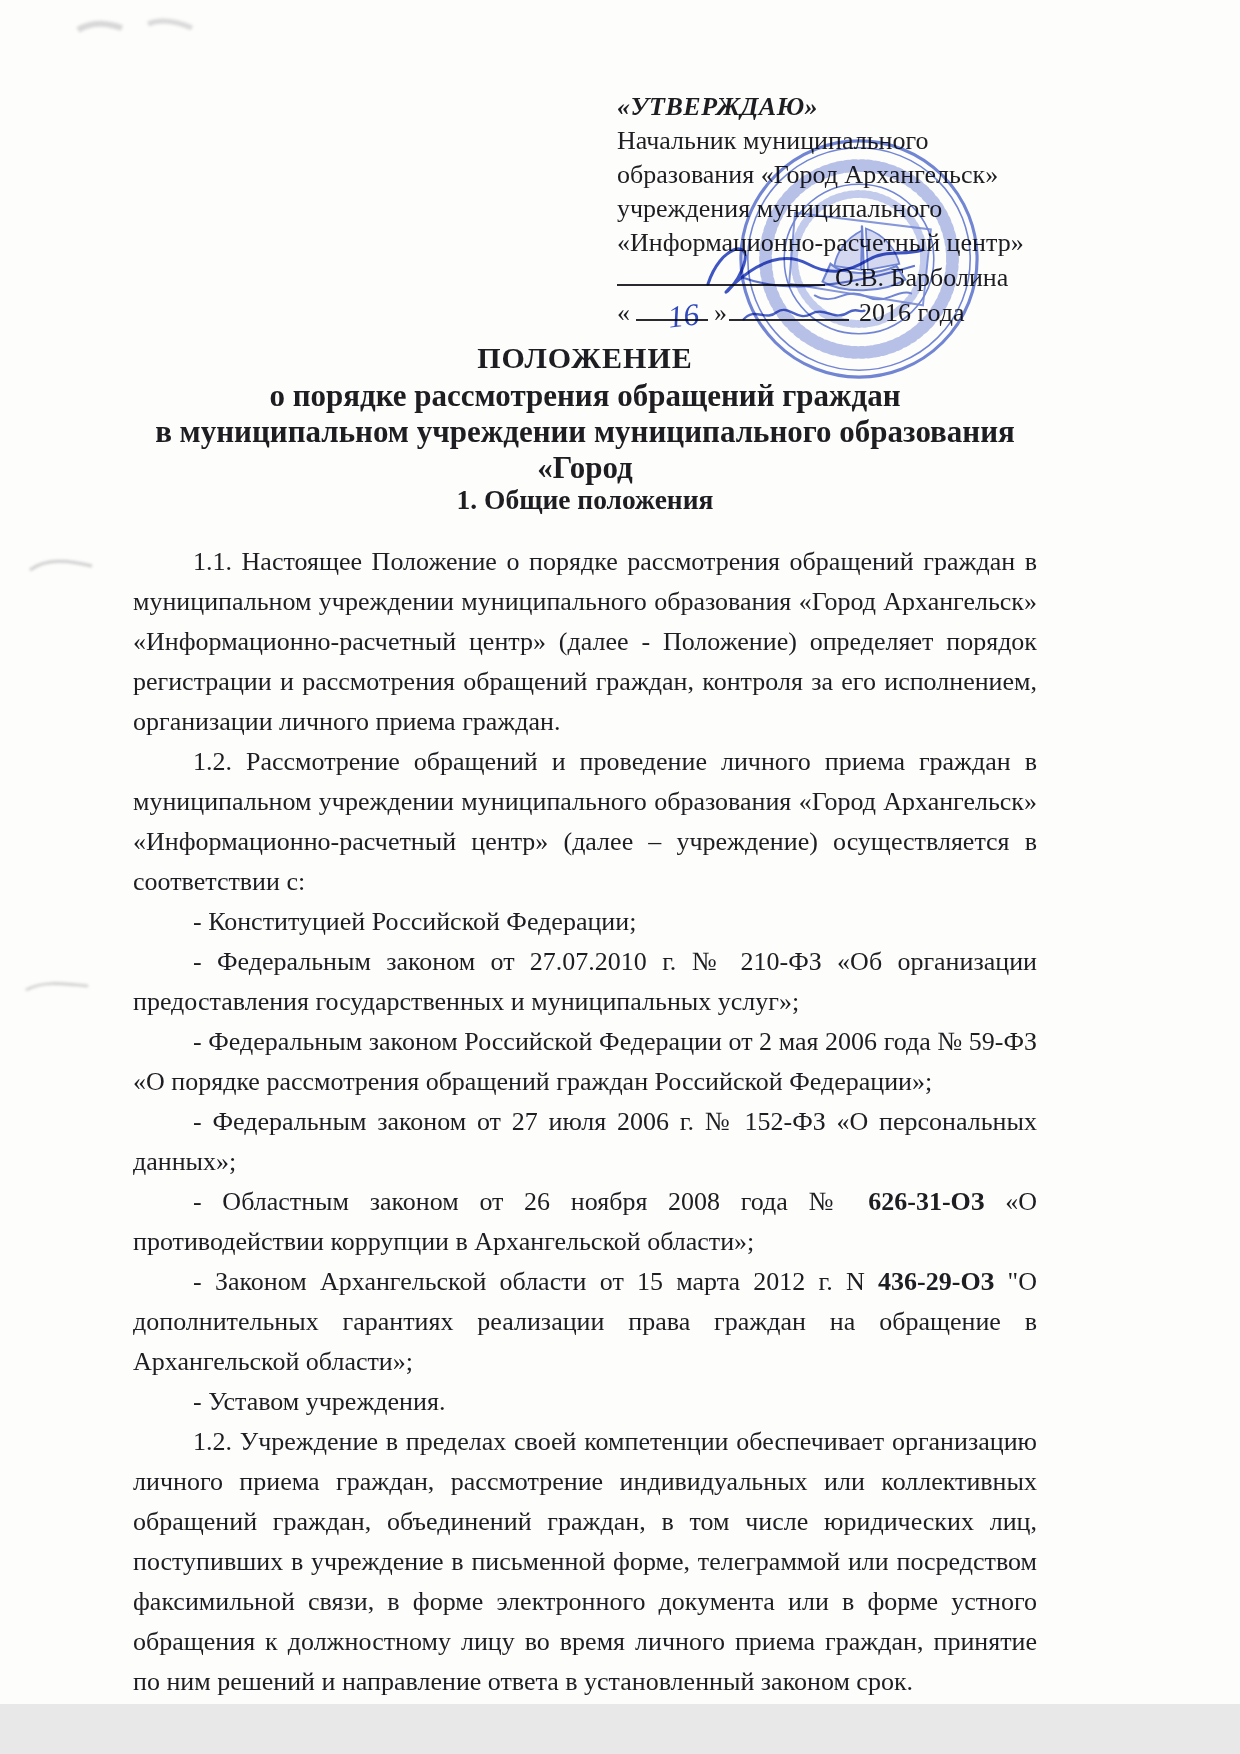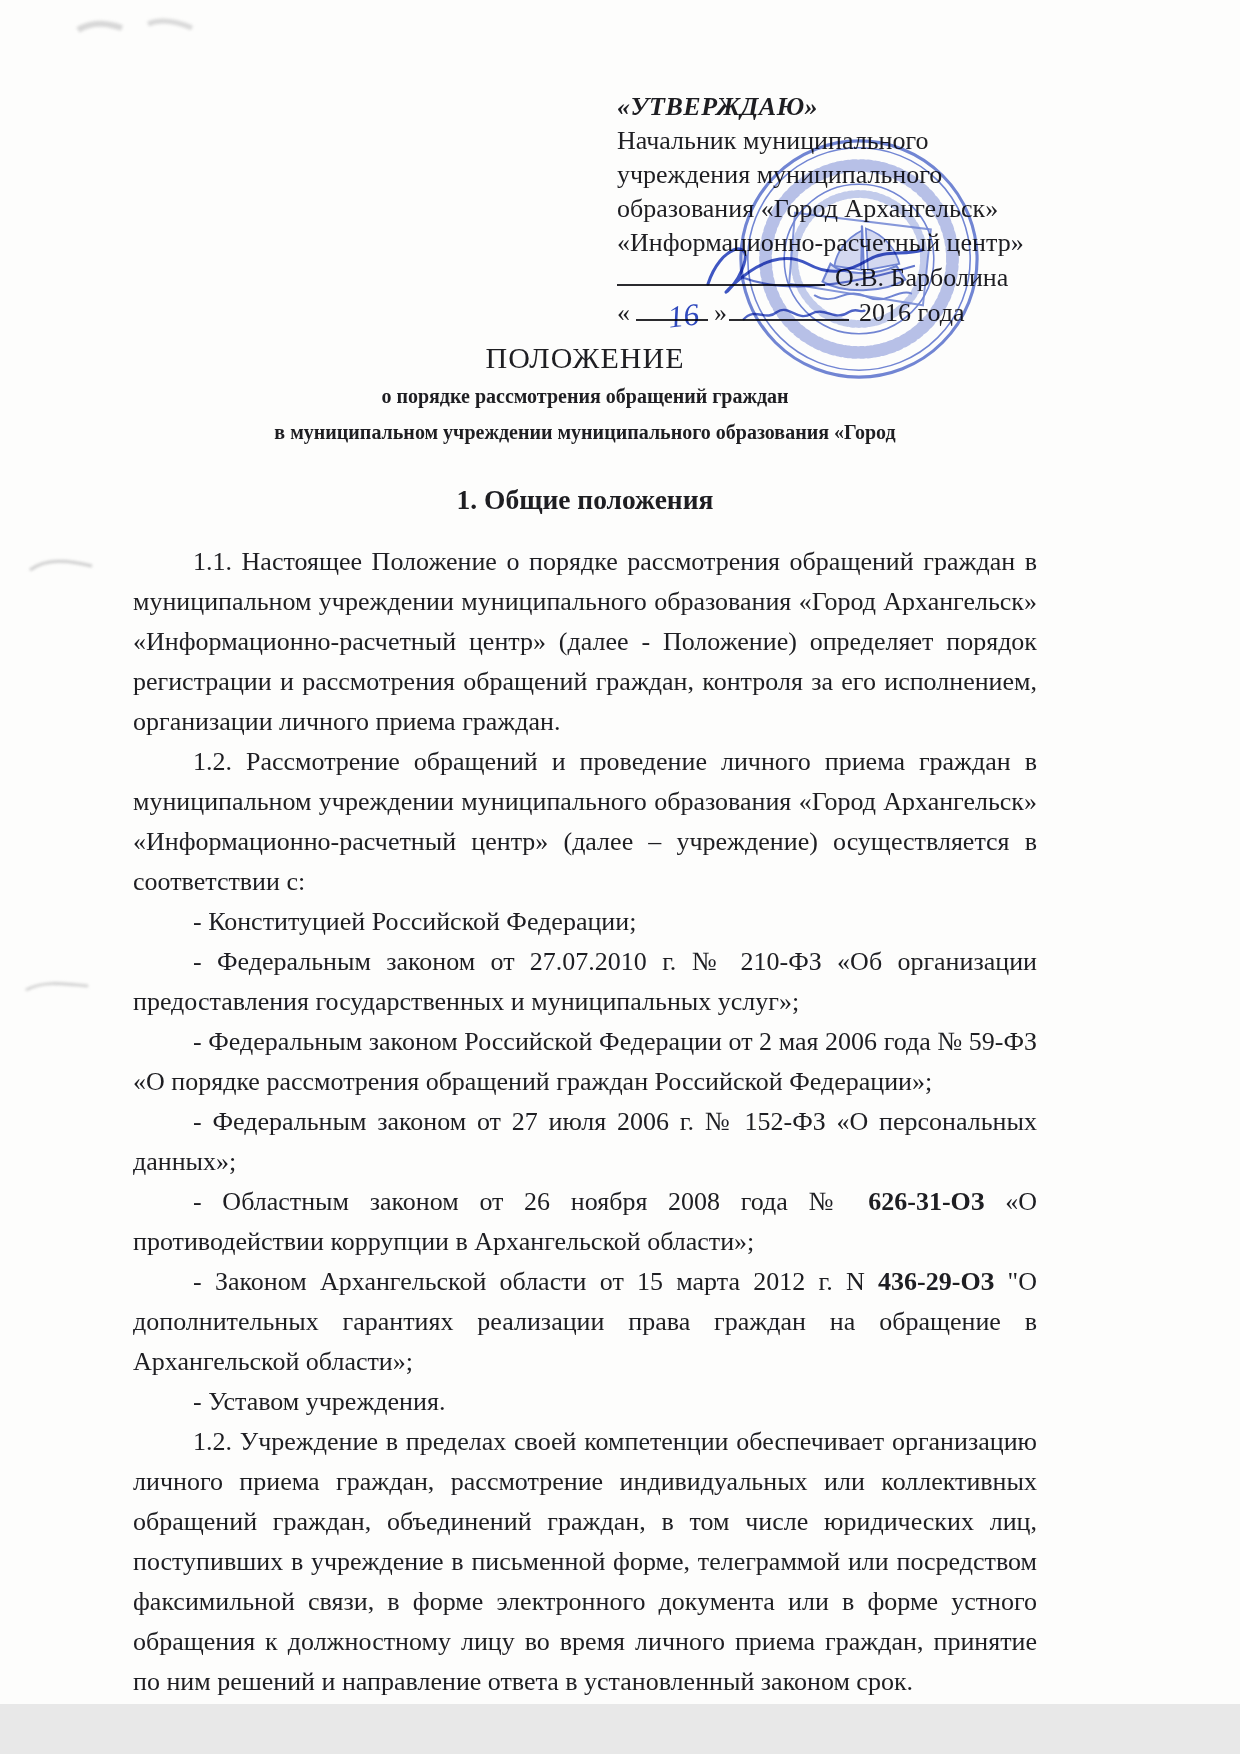--- a/index.html
+++ b/index.html
@@ -19,22 +19,22 @@
   .approval .heading{font-weight:700;font-style:italic;letter-spacing:.5px;}
   .sig-row,.date-row{white-space:nowrap;font-family:Liberation Serif, serif;}
   .blank{display:inline-block;border-bottom:2px solid #2a2a2e;height:24px;vertical-align:baseline;}
   .sig-blank{width:208px;margin-right:10px;}
   .day-blank{width:72px;margin:0 6px;}
   .month-blank{width:120px;margin:0 10px 0 2px;}
   
   .title-block{
     position:absolute;left:133px;top:338px;width:904px;text-align:center;
   }
-  .doc-title{font-size:30px;font-weight:400;line-height:40px;letter-spacing:1px;}
-  .doc-subtitle{font-size:20px;font-weight:700;line-height:36px;font-family:Liberation Serif, serif;}
+  .doc-title{font-size:30px;font-weight:700;line-height:40px;letter-spacing:1px;}
+  .doc-subtitle{font-size:31px;font-weight:700;line-height:36px;font-family:Liberation Serif, serif;}
   .section-heading{
     position:absolute;left:133px;top:484px;width:904px;text-align:center;
     font-size:27.5px;font-weight:700;
   }
   
   .body-text{
     position:absolute;left:133px;top:542px;width:904px;
     font-size:26px;line-height:40px;text-align:justify;
   }
   .body-text p{margin:0;text-indent:60px;}
@@ -75,22 +75,22 @@
   <svg class="artifact artifact-l1" width="72" height="28">
     <path d="M4,18 C20,6 42,8 66,14" stroke="#c6c6c6" stroke-width="2.6" fill="none"></path>
   </svg>
   <svg class="artifact artifact-l2" width="72" height="24">
     <path d="M4,14 C22,4 44,8 66,10" stroke="#c9c9c9" stroke-width="2.4" fill="none"></path>
   </svg>
 
   <div class="approval">
     <div class="heading">«УТВЕРЖДАЮ»</div>
     <div>Начальник муниципального</div>
+    <div>образования «Город Архангельск»</div>
     <div>учреждения муниципального</div>
-    <div>образования «Город Архангельск»</div>
     <div>«Информационно-расчетный центр»</div>
     <div class="sig-row">
       <span class="blank sig-blank"></span><span>О.В. Барболина</span>
     </div>
     <div class="date-row">
       <span>«</span><span class="blank day-blank"></span><span>»</span><span class="blank month-blank"></span><span>2016 года</span>
     </div>
   </div>
 
   <div class="hand-day">16</div>

